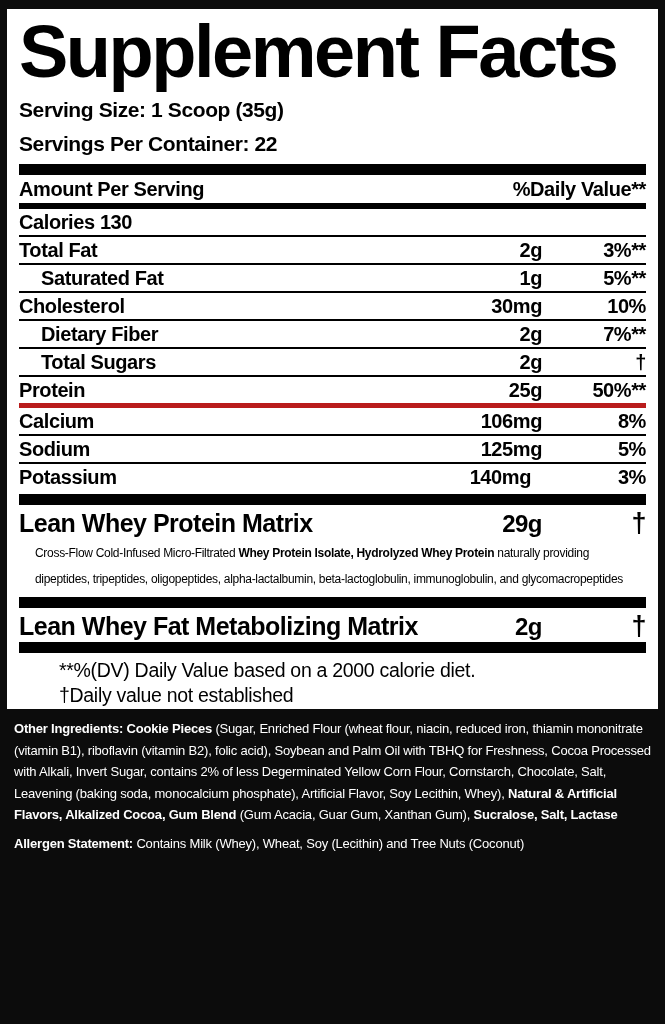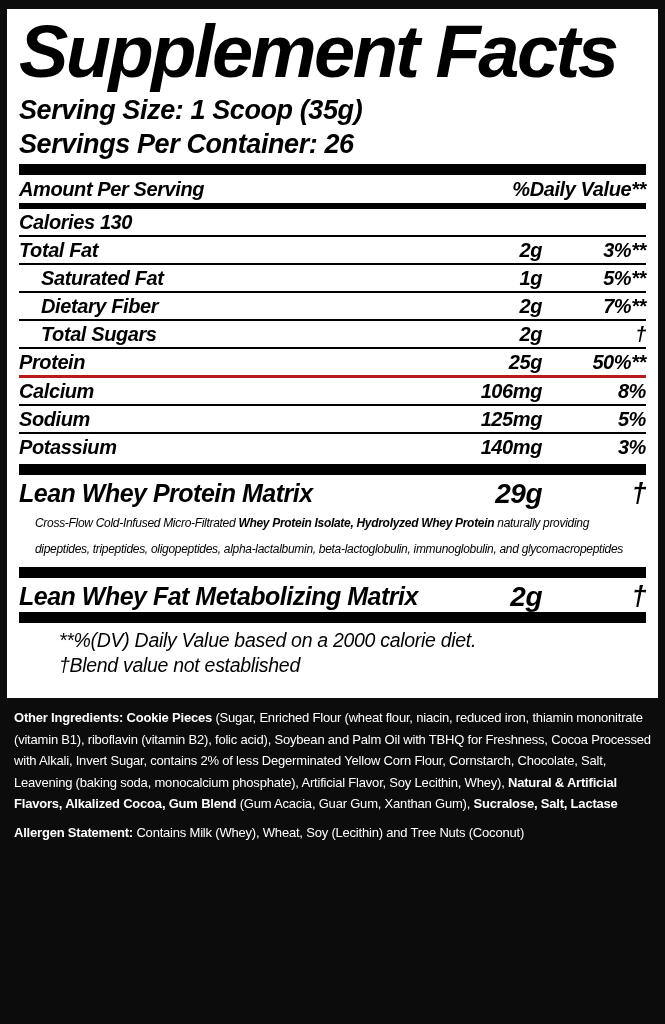--- a/index.html
+++ b/index.html
@@ -9,33 +9,32 @@
     overflow:hidden;
     font-family:"Liberation Sans", sans-serif;
     color:#000;
   }
   .label-wrap { width:665px; height:1024px; }
 
   
   .facts-box {
     margin:9px 7px 0 7px;
     background:#ffffff;
-    padding:4px 12px 19px 12px;
-    font-style:italic;
+    padding:4px 12px 0 12px;
   }
   .title {
     font-size:74px;
     font-weight:bold;
     letter-spacing:-2.5px;
     line-height:1.0;
     white-space:nowrap;
     margin:2px 0 7px 0;
   }
   .serving-line {
-    font-size:27px;
+    font-size:21px;
     font-weight:bold;
     letter-spacing:-0.4px;
     line-height:26px;
     margin-top:8px;
   }
   .bar { background:#000; }
   .bar.thick { height:11px; }
   .bar.med { height:6px; }
   .mt7 { margin-top:7px; }
   .mt4 { margin-top:4px; }
@@ -58,33 +57,33 @@
     font-weight:bold;
     letter-spacing:-0.4px;
     line-height:23px;
     padding:2px 0 1px 0;
     border-bottom:2px solid #000;
   }
   .row .name { flex:1; }
   .row .name.indent { padding-left:22px; }
   .row .amt { width:76px; text-align:right; }
   .row .dv { width:104px; text-align:right; }
-  .row.heavy-border { border-bottom:3px solid #b91c1c; }
-  .row.no-border { border-bottom:none; }
+  .row.heavy-border { border-bottom:5px solid #b91c1c; }
+  .row.no-border { border-bottom:none;gap:11px; }
 
   .matrix-head {
     display:flex;
     align-items:flex-end;
     font-weight:bold;
     letter-spacing:-0.5px;
     padding:5px 0 2px 0;
     justify-content:center;
   }
   .matrix-head .m-name { flex:1; font-size:25px; line-height:27px; }
-  .matrix-head .amt { width:76px; text-align:right; font-size:28px; line-height:27px; }
+  .matrix-head .amt { width:76px; text-align:right; font-size:24px; line-height:27px; }
   .matrix-head .dv { width:104px; text-align:right; font-size:27px; line-height:27px; }
 
   .matrix-desc {
     font-size:12px;
     letter-spacing:-0.3px;
     line-height:26px;
     margin:1px 0 5px 16px;
   }
   .matrix-desc b, .rich b { font-weight:bold; }
 
@@ -111,21 +110,21 @@
 </head>
 <body>
 
 <div class="label-wrap">
 
   <div class="facts-box">
 
     <div class="title">Supplement Facts</div>
 
     <div class="serving-line">Serving Size: 1 Scoop (35g)</div>
-    <div class="serving-line">Servings Per Container: 26</div>
+    <div class="serving-line">Servings Per Container: 22</div>
 
     <div class="bar thick mt7"></div>
 
     <div class="hdr-row">
       <span class="left">Amount Per Serving</span>
       <span class="right">%Daily Value**</span>
     </div>
 
     <div class="bar med"></div>
 
@@ -135,20 +134,25 @@
 
     <div class="row">
       <span class="name">Total Fat</span>
       <span class="amt">2g</span>
       <span class="dv">3%**</span>
     </div>
     <div class="row">
       <span class="name indent">Saturated Fat</span>
       <span class="amt">1g</span>
       <span class="dv">5%**</span>
+    </div>
+    <div class="row">
+      <span class="name">Cholesterol</span>
+      <span class="amt">30mg</span>
+      <span class="dv">10%</span>
     </div>
     <div class="row">
       <span class="name indent">Dietary Fiber</span>
       <span class="amt">2g</span>
       <span class="dv">7%**</span>
     </div>
     <div class="row">
       <span class="name indent">Total Sugars</span>
       <span class="amt">2g</span>
       <span class="dv">†</span>
@@ -189,21 +193,21 @@
     <div class="matrix-head">
       <span class="m-name">Lean Whey Fat Metabolizing Matrix</span>
       <span class="amt">2g</span>
       <span class="dv">†</span>
     </div>
 
     <div class="bar thick"></div>
 
     <div class="footnotes">
       <div>**%(DV) Daily Value based on a 2000 calorie diet.</div>
-      <div>†Blend value not established</div>
+      <div>†Daily value not established</div>
     </div>
 
   </div>
 
   <div class="other-info">
     <p class="rich"><b>Other Ingredients: Cookie Pieces</b><span> (Sugar, Enriched Flour (wheat flour, niacin, reduced iron, thiamin mononitrate (vitamin B1), riboflavin (vitamin B2), folic acid), Soybean and Palm Oil with TBHQ for Freshness, Cocoa Processed with Alkali, Invert Sugar, contains 2% of less Degerminated Yellow Corn Flour, Cornstarch, Chocolate, Salt, Leavening (baking soda, monocalcium phosphate), Artificial Flavor, Soy Lecithin, Whey), </span><b>Natural &amp; Artificial Flavors, Alkalized Cocoa, Gum Blend</b><span> (Gum Acacia, Guar Gum, Xanthan Gum), </span><b>Sucralose, Salt, Lactase</b></p>
     <p class="rich"><b>Allergen Statement:</b><span> Contains Milk (Whey), Wheat, Soy (Lecithin) and Tree Nuts (Coconut)</span></p>
 
   </div>
 

